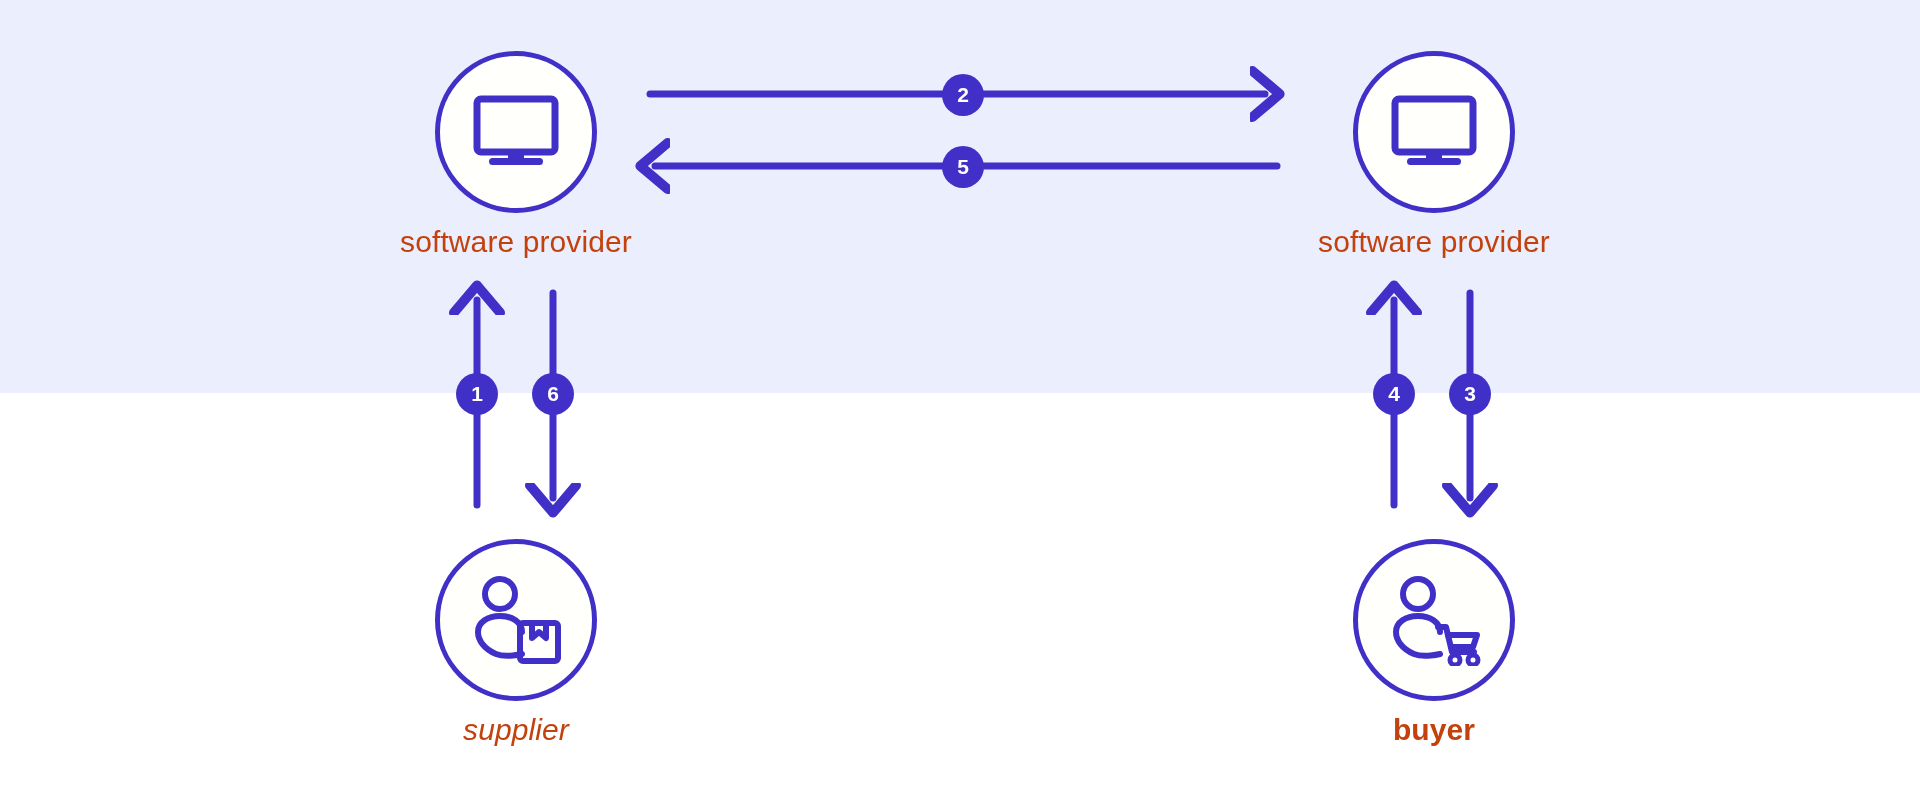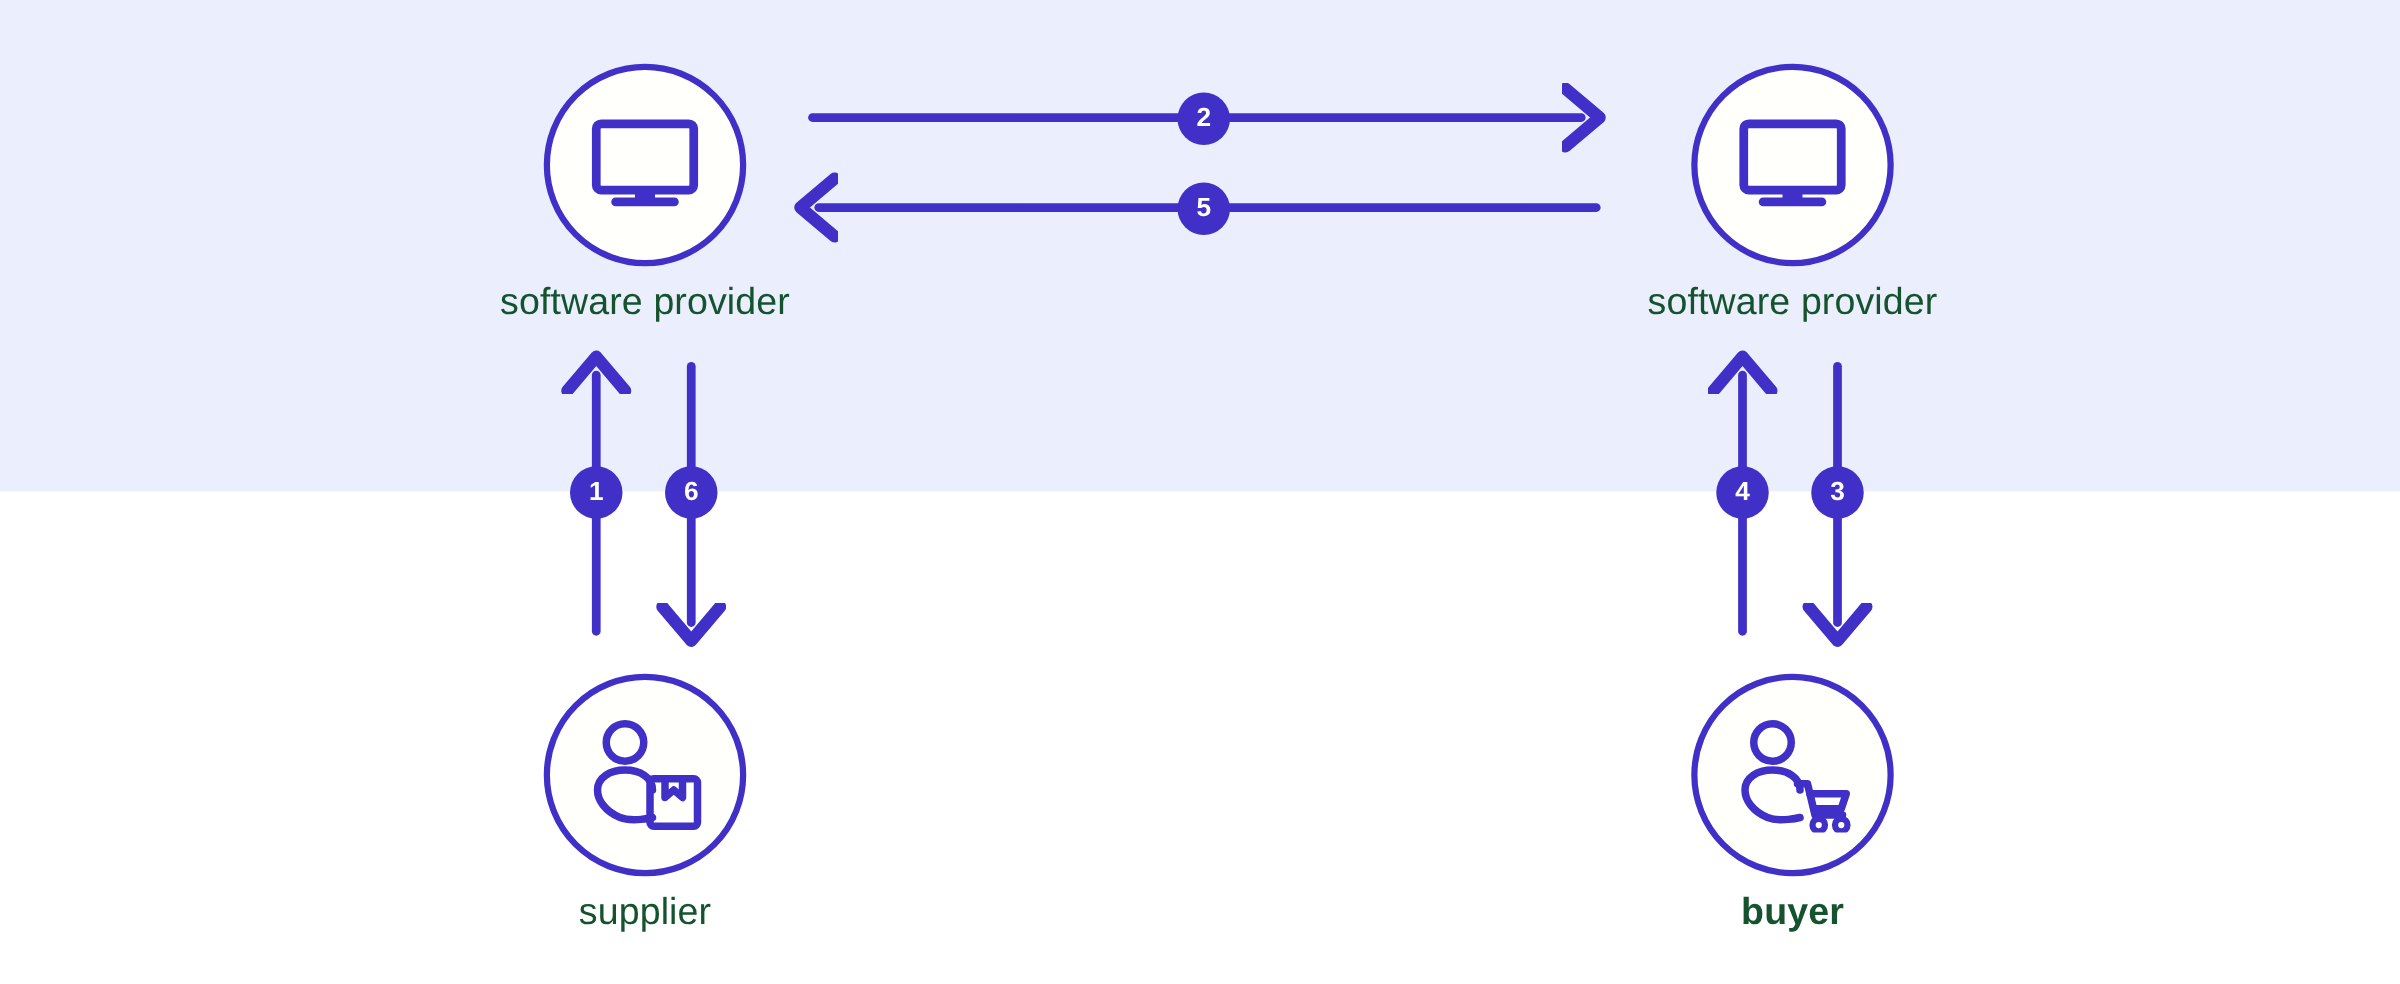--- a/index.html
+++ b/index.html
@@ -30,21 +30,21 @@
     background: #fffffb;
     display: flex;
     align-items: center;
     justify-content: center;
   }
   .node svg { display: block; }
 
   
   .node-label {
     position: absolute;
-    color: #14532d;
+    color: #c2410c;
     font-size: 30px;
     font-weight: 400;
     white-space: nowrap;
     text-align: center;
     transform: translateX(-50%);
     letter-spacing: 0.1px;
   }
 
   
   .badge {
@@ -124,21 +124,21 @@
     <span>
       <svg width="100" height="92" viewBox="0 0 100 92">
         <circle cx="34" cy="20" r="15" fill="none" stroke="#4130c8" stroke-width="6"></circle>
         <path d="M56,80 C56,80 40,84 30,80 C18,75 12,66 12,58
                  C12,48 22,42 34,42 C46,42 56,48 56,58" fill="none" stroke="#4130c8" stroke-width="6" stroke-linecap="round" stroke-linejoin="round"></path>
         <rect x="54" y="49" width="38" height="38" rx="3" fill="none" stroke="#4130c8" stroke-width="6"></rect>
         <path d="M66,49 L66,64 L73,58 L80,64 L80,49" fill="none" stroke="#4130c8" stroke-width="6" stroke-linejoin="round"></path>
       </svg>
     </span>
   </div>
-  <div class="node-label" style="left:516px; top:713px;">supplier</div>
+  <div class="node-label" style="left:516px; top:713px;font-style:italic;">supplier</div>
 
   <div class="node" style="left:1353px; top:539px;">
     <span>
       <svg width="100" height="92" viewBox="0 0 100 92">
         <circle cx="34" cy="20" r="15" fill="none" stroke="#4130c8" stroke-width="6"></circle>
         <path d="M56,80 C56,80 40,84 30,80 C18,75 12,66 12,58
                  C12,48 22,42 34,42 C46,42 56,48 56,58" fill="none" stroke="#4130c8" stroke-width="6" stroke-linecap="round" stroke-linejoin="round"></path>
         <path d="M54,53 L62,53 L68,78 L90,78" fill="none" stroke="#4130c8" stroke-width="6" stroke-linecap="round" stroke-linejoin="round"></path>
         <path d="M64,61 L93,61 L89,73 L67,73" fill="none" stroke="#4130c8" stroke-width="6" stroke-linecap="round" stroke-linejoin="round"></path>
         <circle cx="71" cy="86" r="5" fill="none" stroke="#4130c8" stroke-width="5"></circle>

